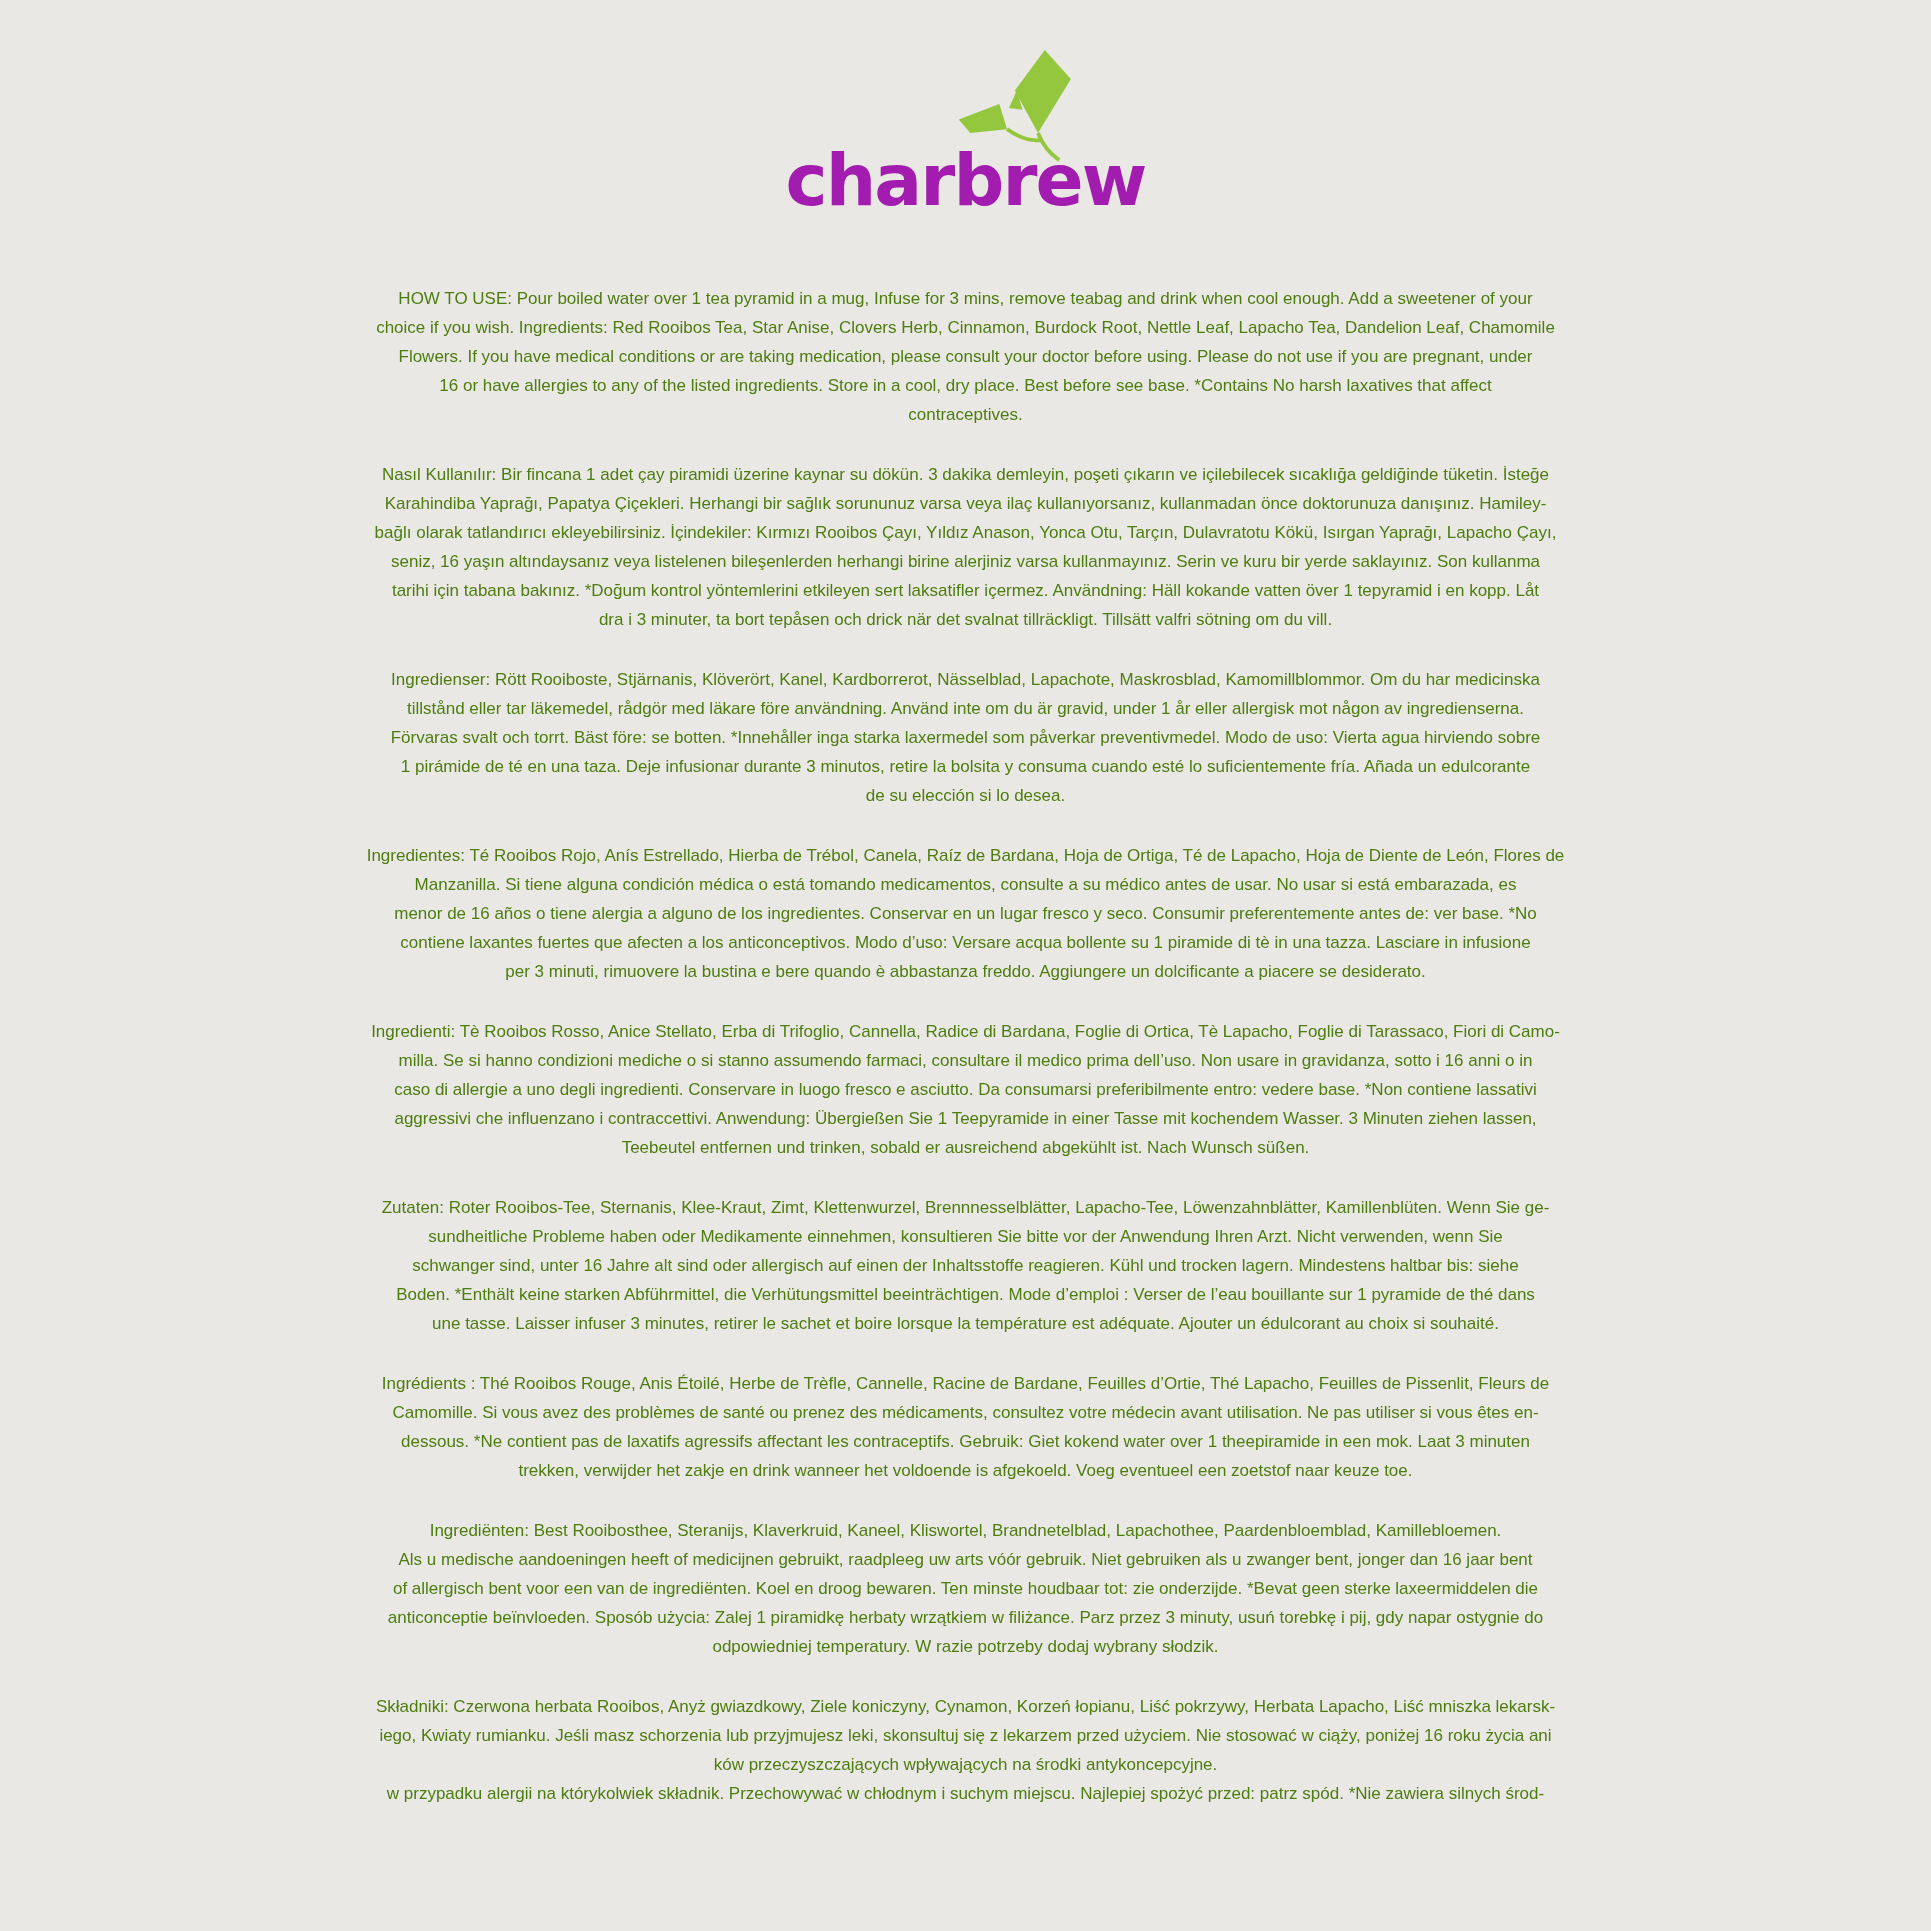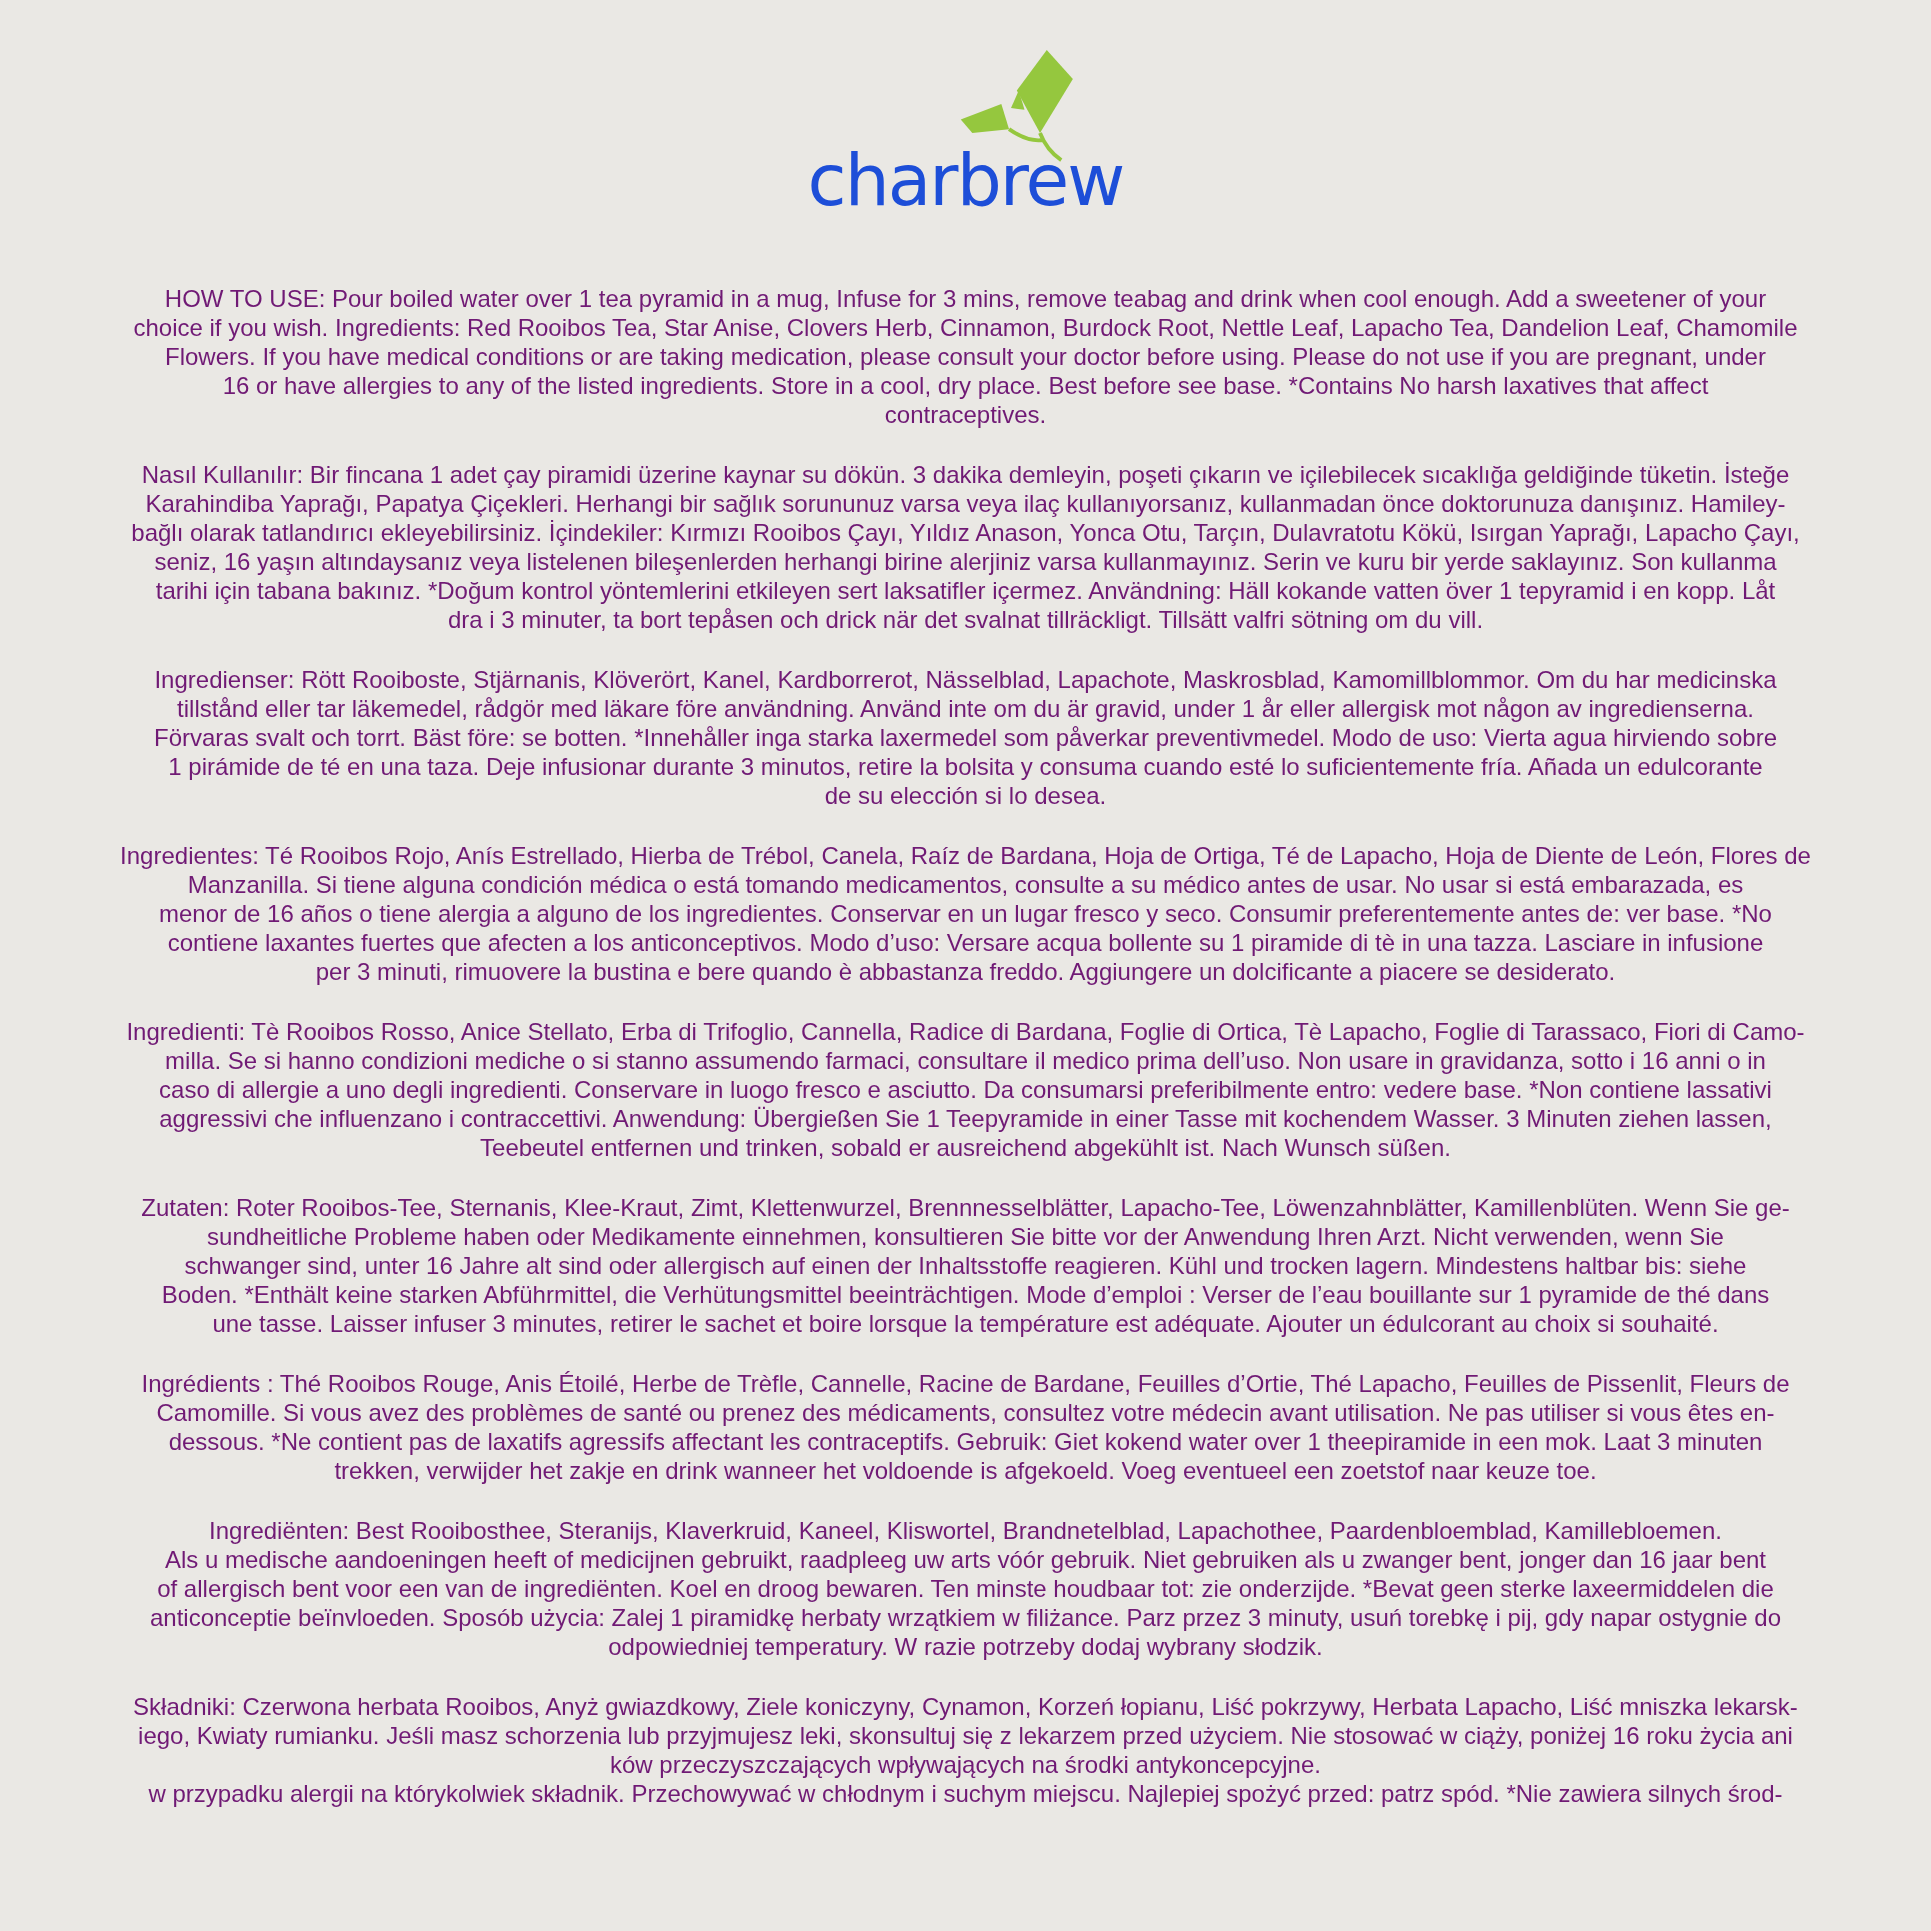--- a/index.html
+++ b/index.html
@@ -6,27 +6,27 @@
   body{
     width:1931px;height:1931px;
     background:#eae8e4;
     font-family:"Liberation Sans",sans-serif;
     -webkit-font-smoothing:antialiased;
   }
   .page{position:relative;width:1931px;height:1931px;overflow:hidden}
   .logo{position:relative;width:max-content;margin:48px auto 0;padding-top:97px;text-align:center}
   .brand{
     font-family:"DejaVu Sans",sans-serif;
-    font-weight:400;font-size:71px;letter-spacing:-1.9px;
-    color:#1d4ed8;line-height:1;
+    font-weight:700;font-size:71px;letter-spacing:-1.9px;
+    color:#a21caf;line-height:1;
   }
   .leaf{position:absolute;top:0;left:46%;width:145px;height:116px}
   .text{
     margin:68px auto 0;width:1863px;
-    color:#701a75;font-size:24px;line-height:29px;
+    color:#4d7c0f;font-size:17px;line-height:29px;
     text-align:center;font-weight:400;
   }
   .para{margin:0 0 31px 0;padding:0}
   .ln{display:block}
 </style>
 </head>
 <body>
 
 <div class="page">
 

